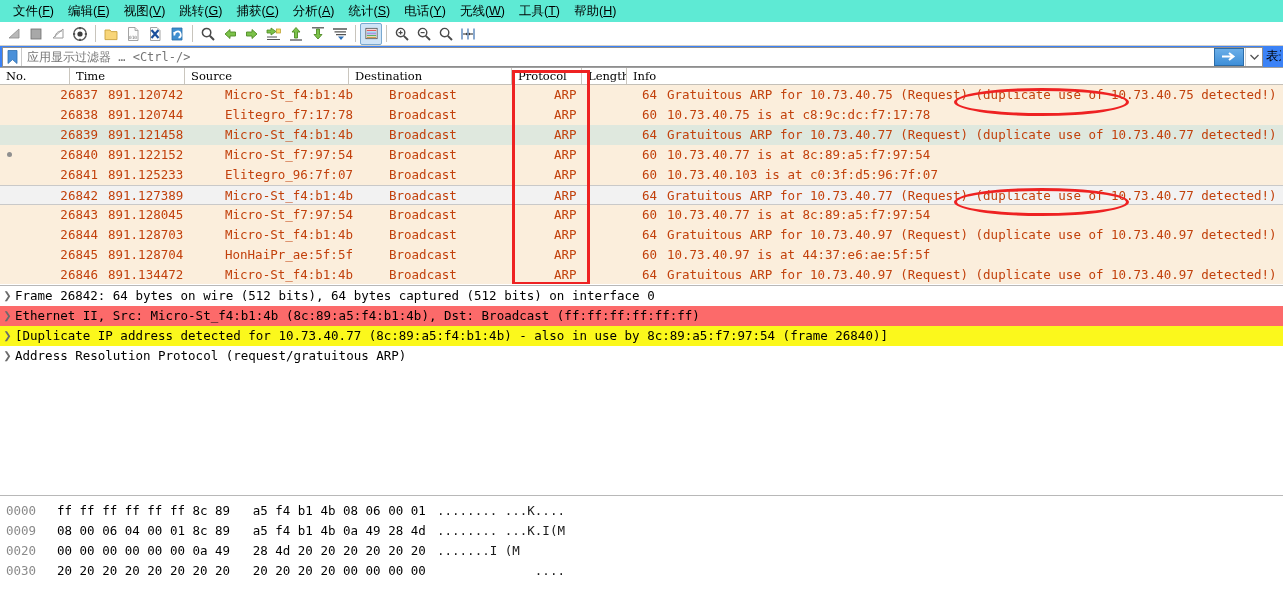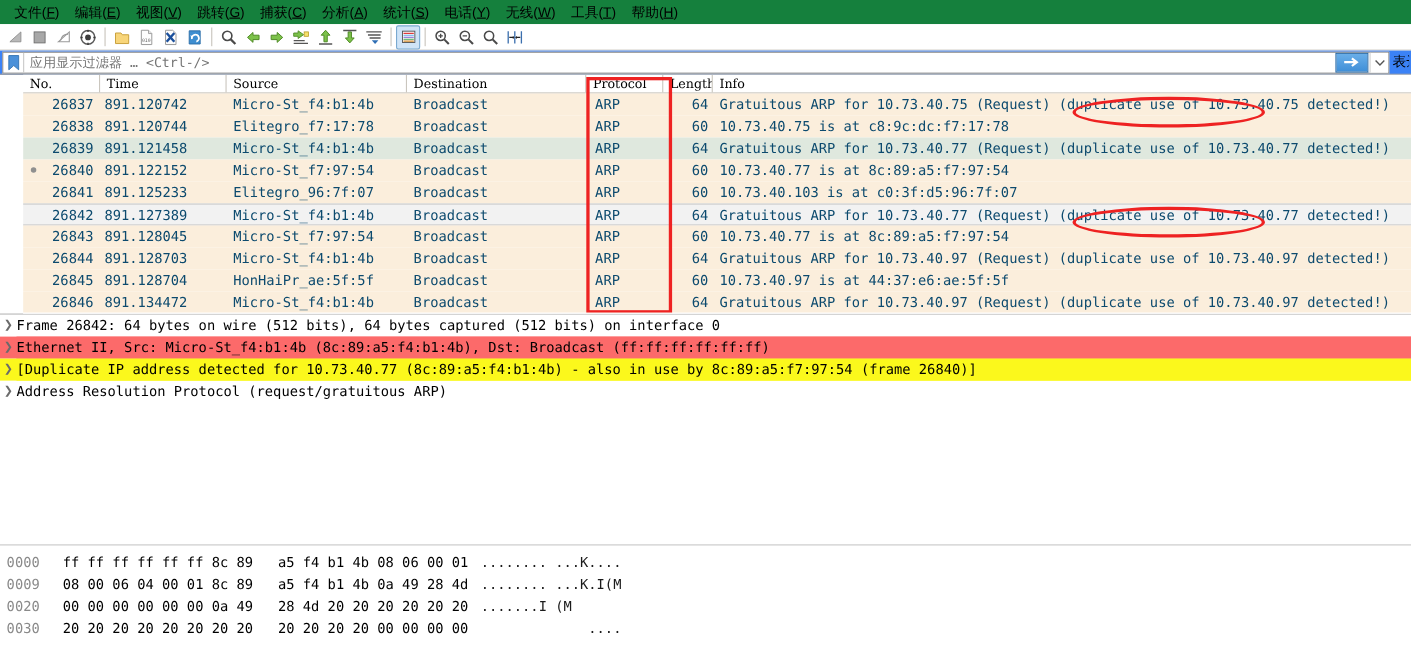--- a/index.html
+++ b/index.html
@@ -9,21 +9,21 @@
     overflow: hidden;
     background: #ffffff;
     font-family: "Liberation Sans", sans-serif;
     font-size: 12px;
     color: #000;
   }
 
   
   #menubar {
     height: 22px;
-    background: #15803d;
+    background: #5eead4;
     display: flex;
     align-items: center;
     padding-left: 6px;
     font-size: 12.5px;
     border-bottom: 0;
   }
   .menu-item {
     padding: 2px 7px;
     white-space: nowrap;
     cursor: default;
@@ -117,21 +117,20 @@
     flex: 0 0 auto;
   }
 
   
   #packetlist {
     position: relative;
     height: 217px;
     background: #ffffff;
     overflow: hidden;
     border-bottom: 1px solid #ffffff;
-    margin-left: 21px;
   }
   #plheader {
     display: flex;
     height: 17px;
     background: #ffffff;
     border-bottom: 1px solid #c4c0b8;
     font-family: "DejaVu Serif", serif;
     font-size: 11.5px;
   }
   #plheader .hcell {
@@ -150,22 +149,23 @@
   .col-len   { width: 45px; }
   .col-info  { flex: 1; border-right: 0 !important; }
 
   .prow {
     display: flex;
     height: 20px;
     font-family: "DejaVu Sans Mono", monospace;
     font-size: 12.5px;
     line-height: 20px;
     background: #fbeedc;
-    color: #0c4a6e;
+    color: #c2410c;
     white-space: nowrap;
+    padding-left: 34px;
   }
   .prow.alt     { background: #dfe8de; }
   .prow.selected{ background: #f2f2f2; border-top:1px solid #c9c9c9; border-bottom:1px solid #c9c9c9; height:20px;}
   .prow .c {
     overflow: hidden;
     white-space: nowrap;
   }
   .prow .c.no    { width: 70px; text-align: right; padding-right: 6px; }
   .prow .c.time  { width: 115px; padding-left: 4px; }
   .prow .c.src   { width: 164px; padding-left: 6px; }

